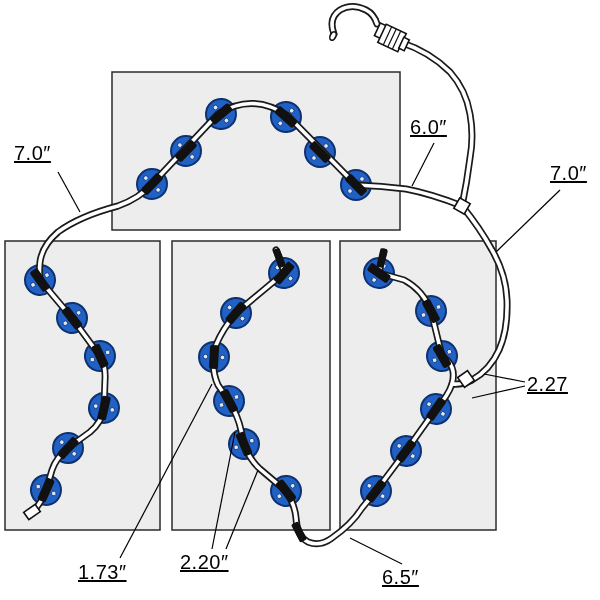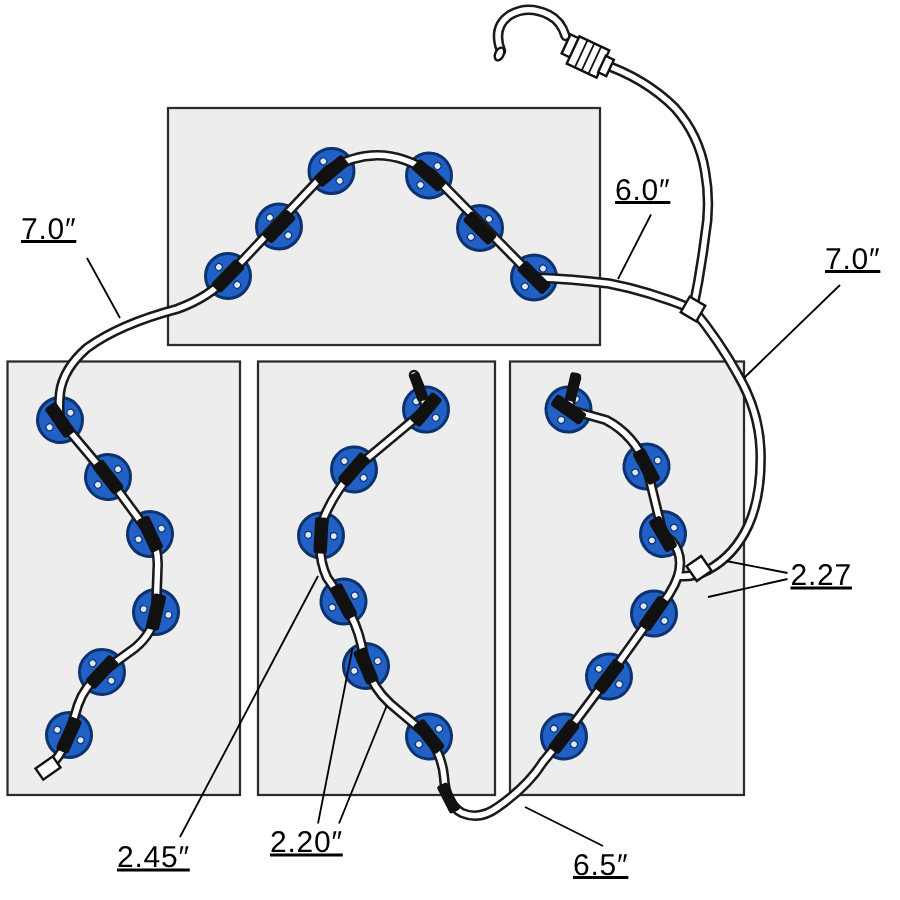--- a/index.html
+++ b/index.html
@@ -169,17 +169,17 @@
     <line class="leader" x1="212" y1="549" x2="235" y2="432"></line>
     <line class="leader" x1="226" y1="549" x2="258" y2="470"></line>
     <line class="leader" x1="402" y1="564" x2="350" y2="538"></line>
   </g>
 </svg>
 
   <div class="dim-label" style="left:14px;top:142px;">7.0″</div>
   <div class="dim-label" style="left:410px;top:116px;">6.0″</div>
   <div class="dim-label" style="left:550px;top:162px;">7.0″</div>
   <div class="dim-label" style="left:527px;top:373px;">2.27</div>
-  <div class="dim-label" style="left:78px;top:561px;">2.45″</div>
+  <div class="dim-label" style="left:78px;top:561px;">1.73″</div>
   <div class="dim-label" style="left:180px;top:551px;">2.20″</div>
   <div class="dim-label" style="left:382px;top:566px;">6.5″</div>
 
 </div>
 
 </body></html>

